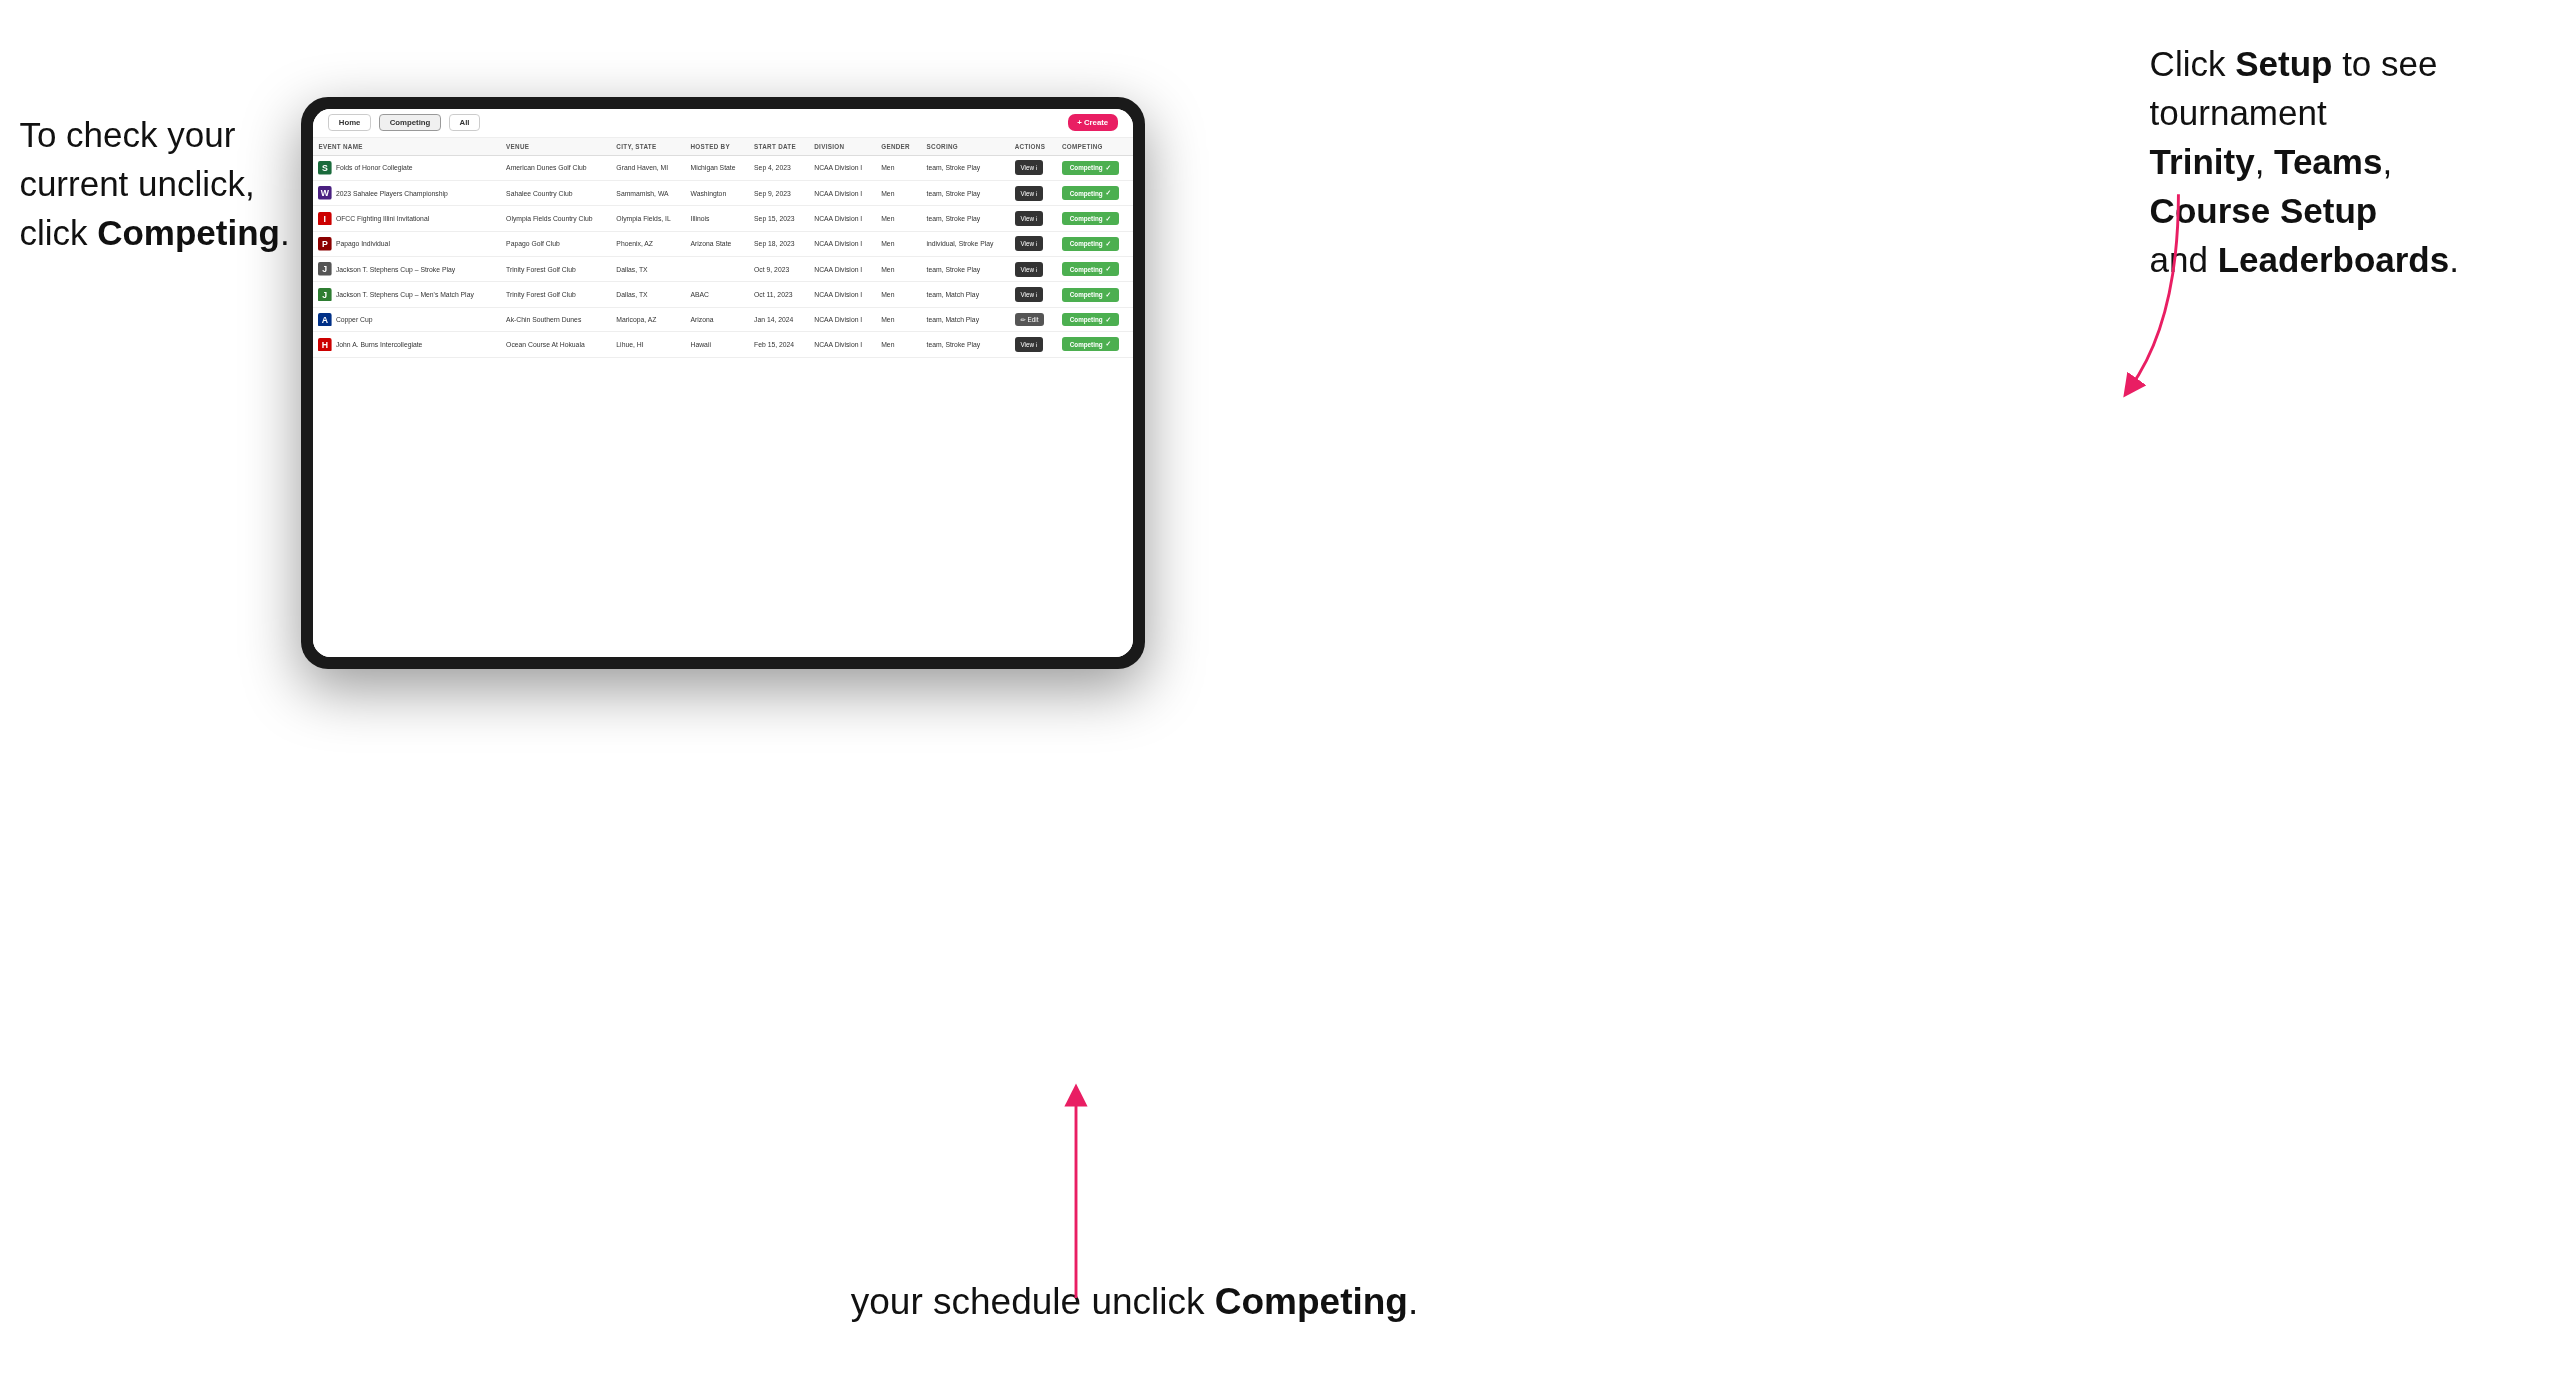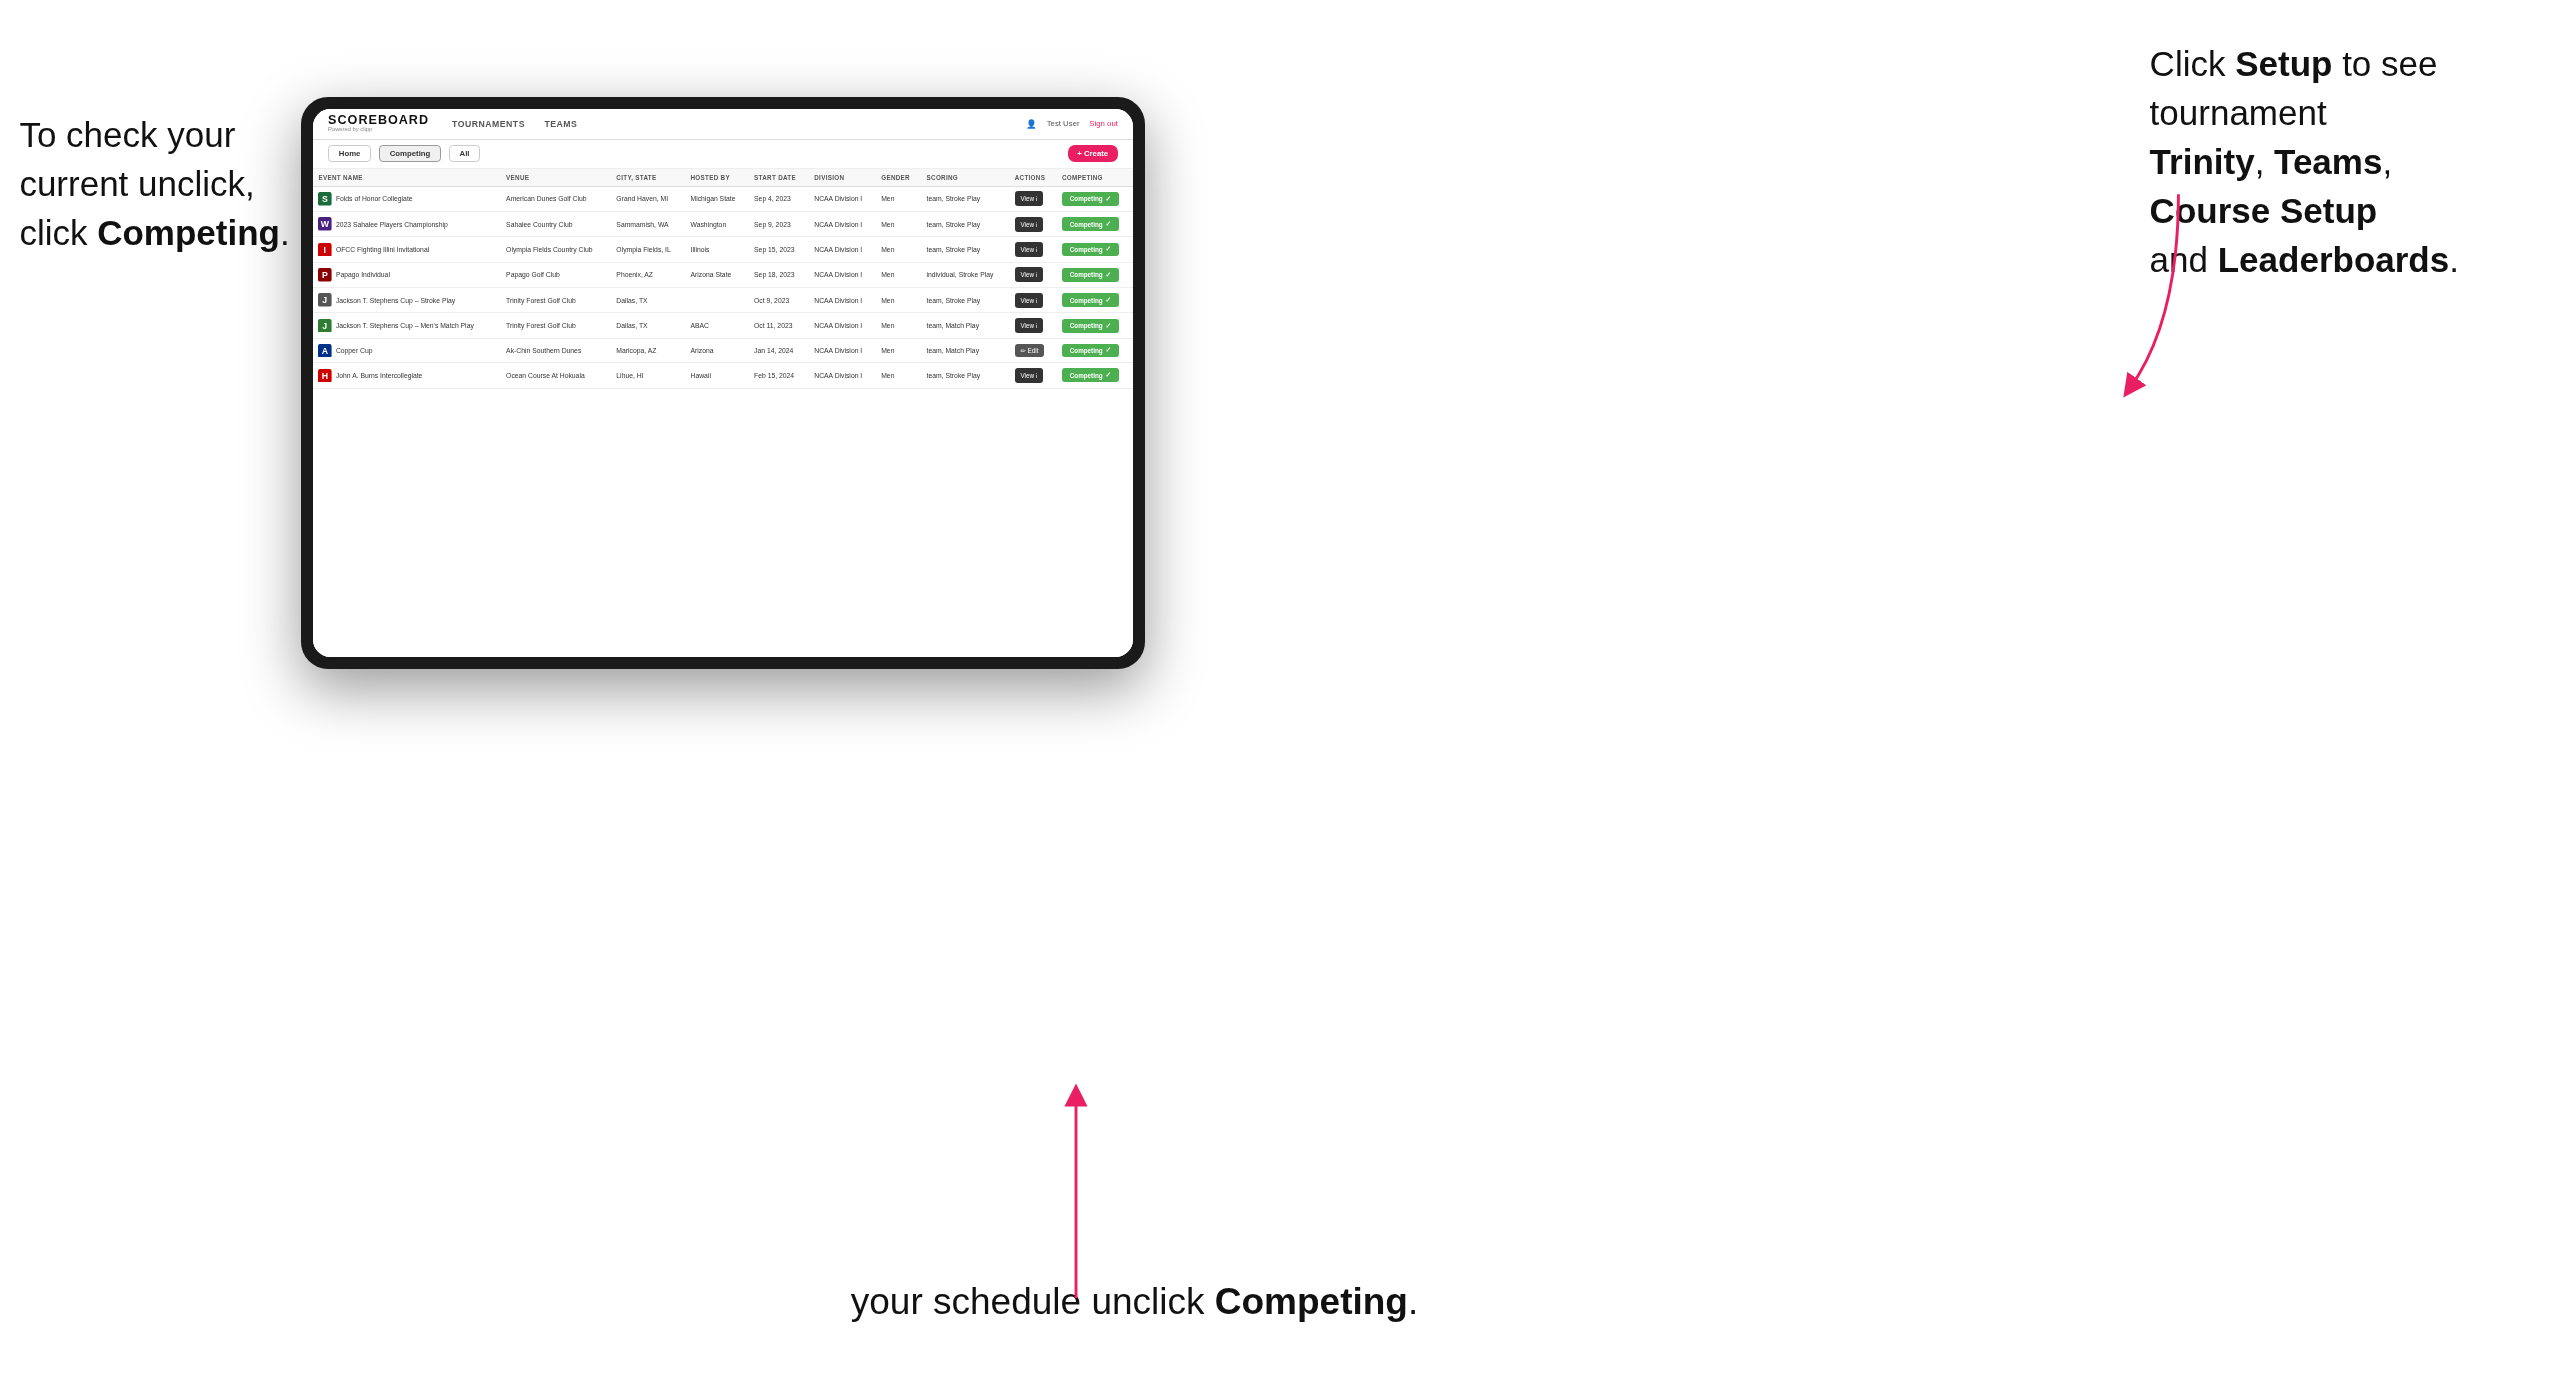--- a/index.html
+++ b/index.html
@@ -293,35 +293,20 @@
     <marker id="arrowhead-bottom" markerWidth="8" markerHeight="8" refX="4" refY="4" orient="auto">
       <path d="M0,0 L8,4 L0,8 Z" fill="#e91e63"></path>
     </marker>
   </defs>
   <path d="M30,220 L30,10" stroke="#e91e63" stroke-width="3" fill="none" marker-end="url(#arrowhead-bottom)"></path>
 </svg>
 
 <div class="tablet">
   <div class="tablet-screen">
 
-    <div class="app-nav">
-      <div class="scoreboard-logo">
-        <span class="logo-title">SCOREBOARD</span>
-        <span class="logo-sub">Powered by clipp</span>
-      </div>
-      <div class="nav-links">
-        <span class="nav-link">TOURNAMENTS</span>
-        <span class="nav-link">TEAMS</span>
-      </div>
-      <div class="nav-right">
-        <span style="font-size:8.7px;">👤</span>
-        <span>Test User</span>
-        <span style="color:#e91e63; cursor:pointer;">Sign out</span>
-      </div>
-    </div>
 
     <div class="filter-bar">
       <button class="filter-btn">Home</button>
       <button class="filter-btn active">Competing</button>
       <button class="filter-btn">All</button>
       <button class="create-btn">+ Create</button>
     </div>
 
     <div class="table-container">
       <table>

